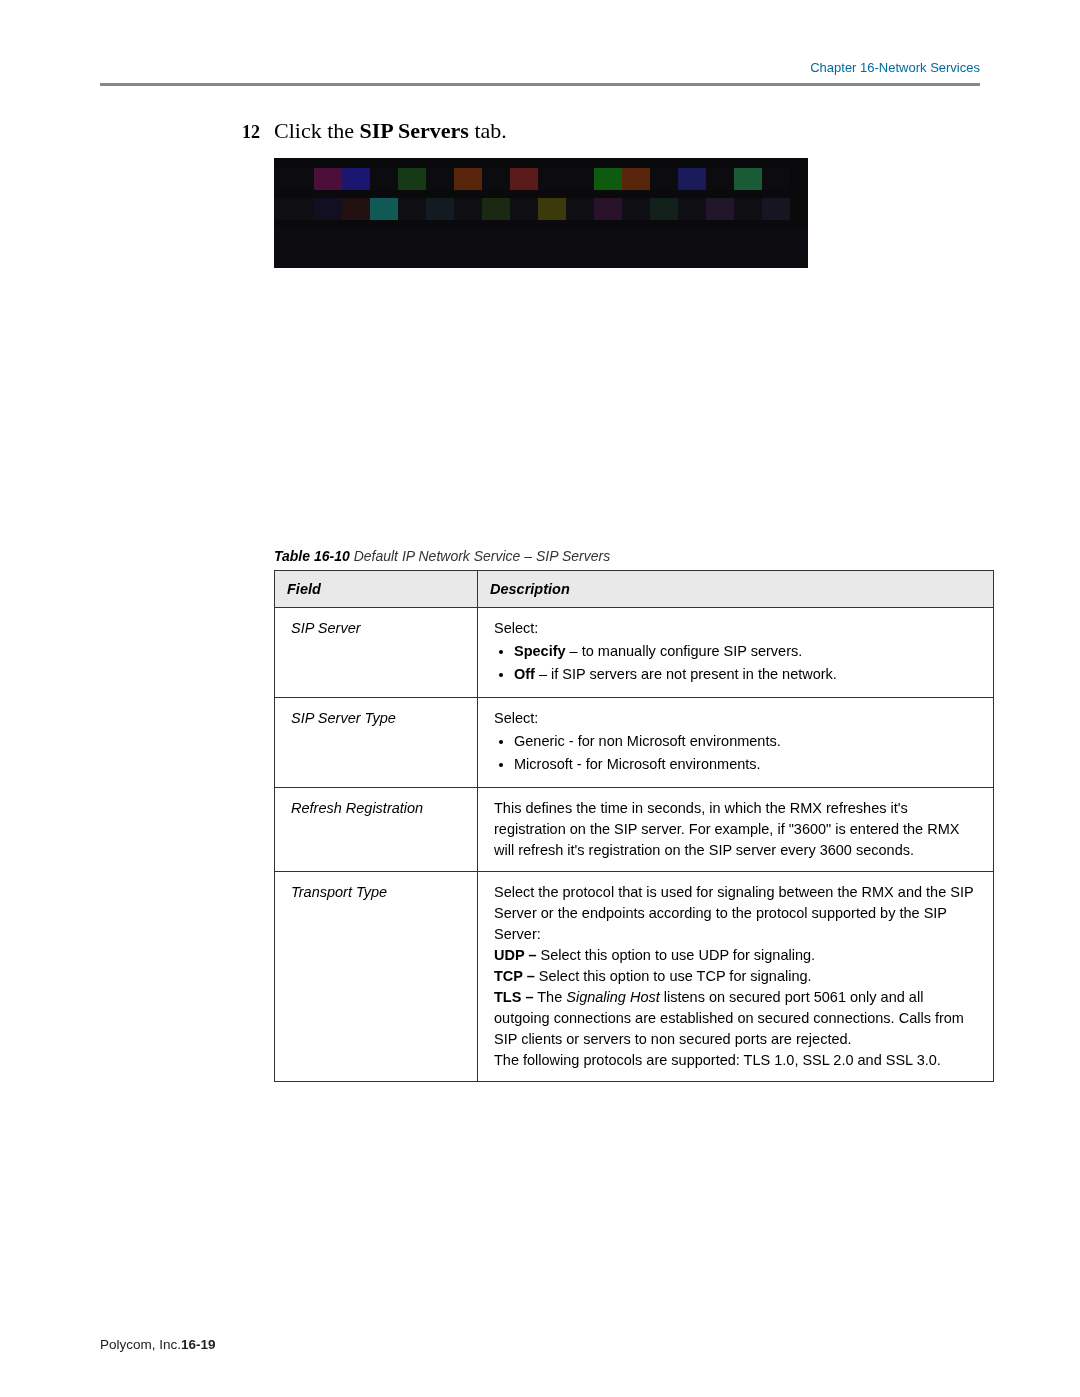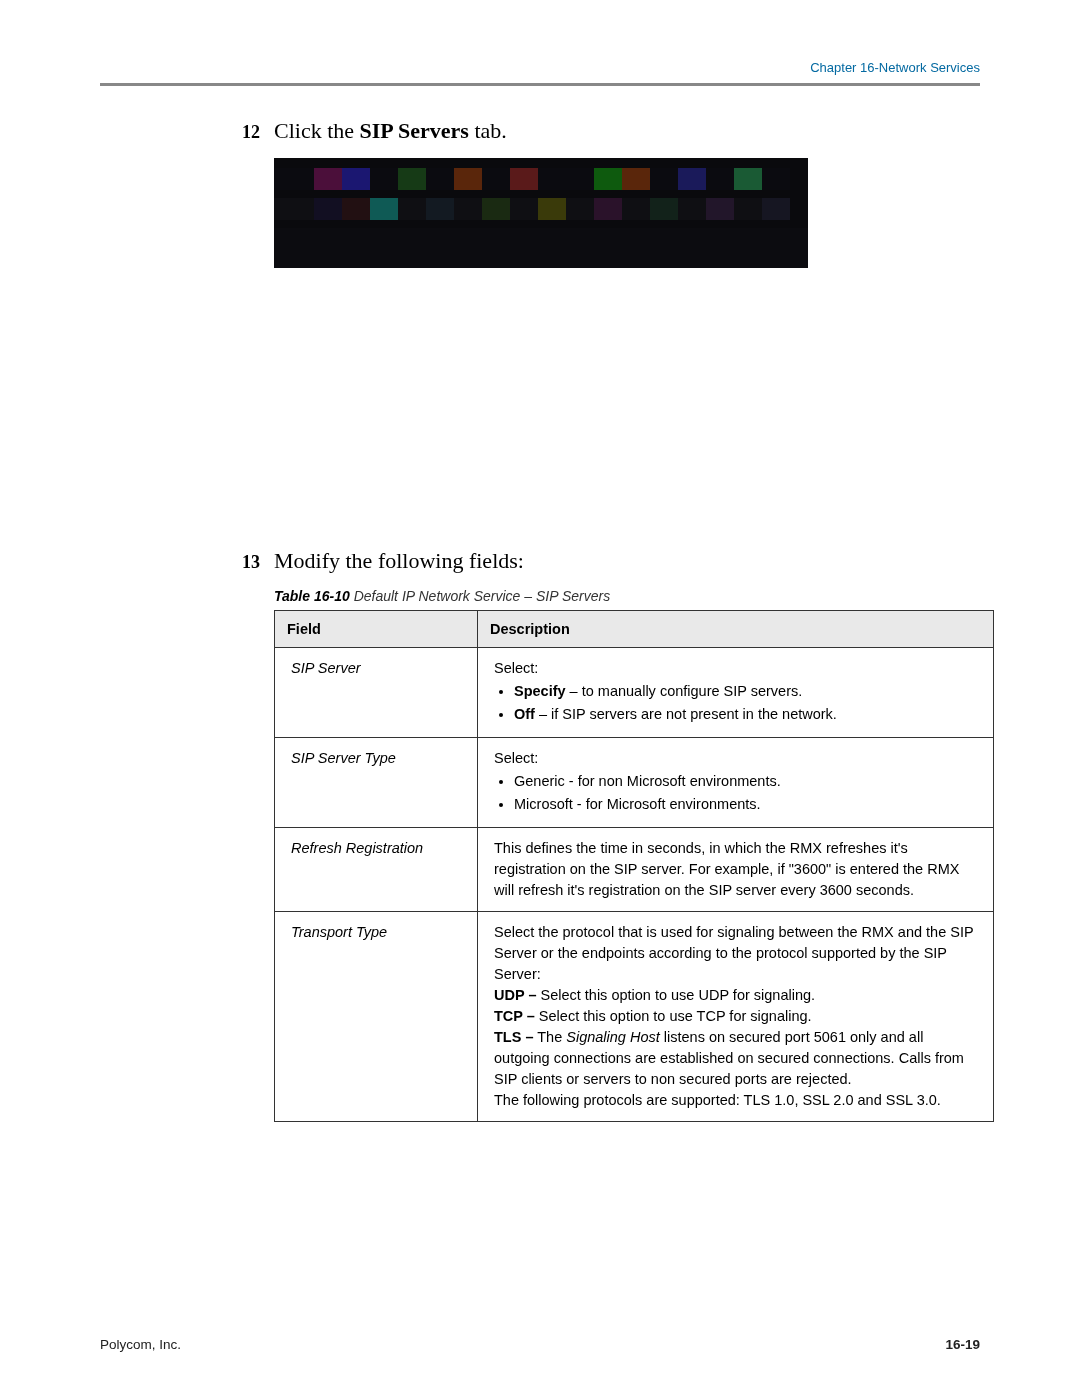--- a/index.html
+++ b/index.html
@@ -74,41 +74,41 @@
   border-collapse:collapse;
   font-size:14.5px;
 }
 .tbl th{
   background:#e9e9e9;
   text-align:left;
   font-weight:bold;
   padding:10px 12px;
   border:1px solid #333;
   border-bottom:1px solid #333;
+  font-style:italic;
 }
 .tbl td{
   padding:10px 16px;
   border-left:1px solid #333;
   border-right:1px solid #333;
   border-bottom:1px solid #333;
   vertical-align:top;
   line-height:1.45;
 }
 .tbl td.field{font-style:italic;width:170px}
 .tbl ul{margin:2px 0 0 0;padding-left:20px}
 .tbl li{margin:2px 0}
 .desc-bold{font-weight:bold}
 .desc-ital{font-style:italic}
 .footer{
   position:absolute;
   bottom:45px;
   left:100px;
   right:100px;
   display:flex;
-  justify-content:space-between;
   font-size:13.5px;
   color:#222;
 }
 .footer .pg{font-weight:bold}
 </style>
 </head>
 <body>
 
 <div class="page">
 
@@ -163,26 +163,20 @@
       <div class="cell" style="width:28px;background:#0f0f13"></div>
       <div class="cell" style="width:28px;background:#22162a"></div>
       <div class="cell" style="width:28px;background:#0f0f13"></div>
       <div class="cell" style="width:28px;background:#161622"></div>
     </div>
     <div class="screenshot-row" style="top:70px">
       <div class="cell" style="width:534px;background:#0c0c10;height:40px"></div>
     </div>
   </div>
 
-  <div class="step">
-    <div class="step-line">
-      <span class="step-num">13</span>
-      <span class="step-text">Modify the following fields:</span>
-    </div>
-  </div>
 
   <div class="table-caption">
     <span class="cap-bold">Table 16-10</span><span class="cap-rest"> Default IP Network Service – SIP Servers</span>
   </div>
 
   <table class="tbl">
     <thead>
       <tr>
         <th>Field</th>
         <th>Description</th>

